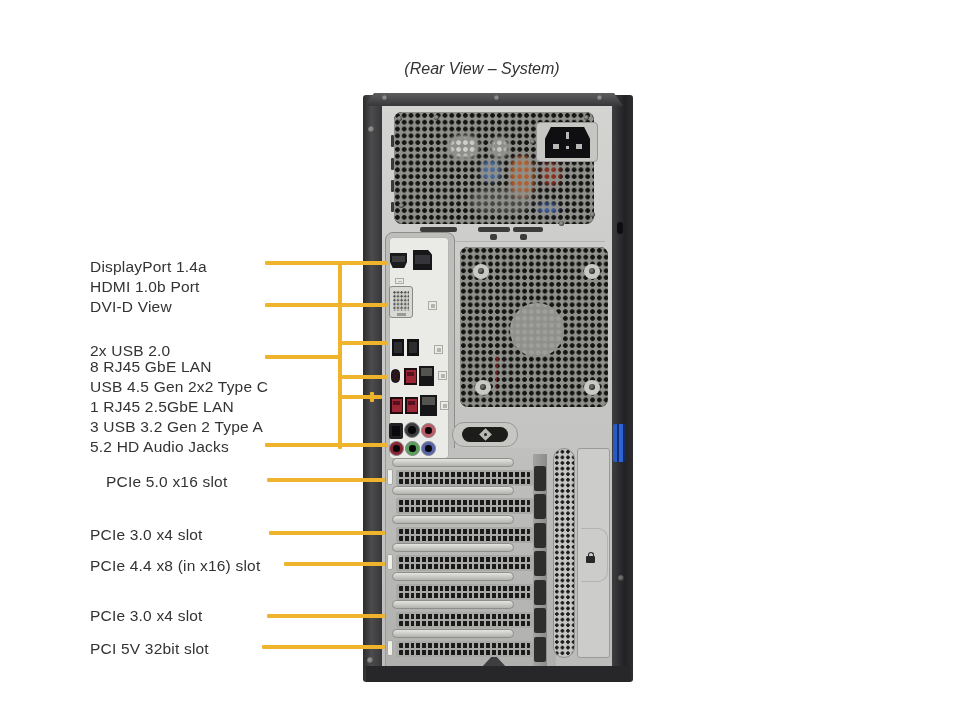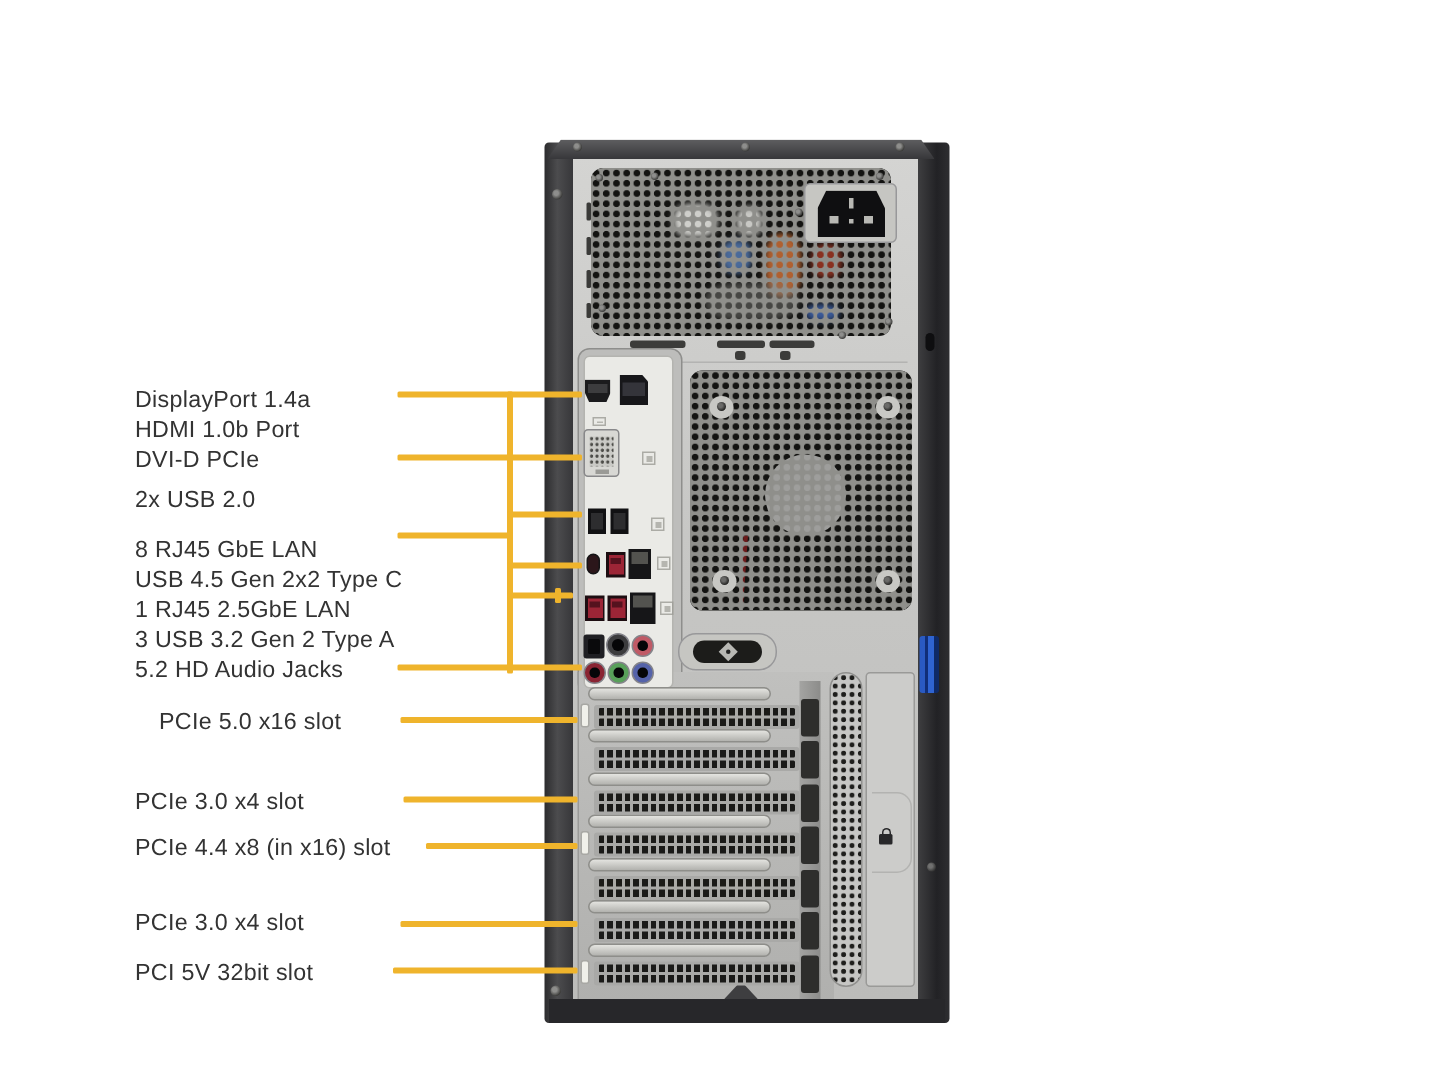--- a/index.html
+++ b/index.html
@@ -112,28 +112,29 @@
   .oval-vent .pin{position:absolute;left:31px;top:10px;width:3px;height:3px;background:#222;border-radius:50%;}
   .foot{position:absolute;left:118px;top:566px;width:26px;height:14px;background:#3e3e40;z-index:2;
            clip-path:polygon(50% 0,100% 100%,0 100%);}
   .seam{position:absolute;left:90px;top:153px;width:152px;height:1px;background:#a8a8a6;opacity:.7;z-index:2;}
 </style>
 </head>
 <body>
 
 <div class="stage">
 
+  <div class="title">(Rear View – System)</div>
 
   <div>
     <div class="lbl" style="left:90px;top:257px;">DisplayPort 1.4a</div>
     <div class="lbl" style="left:90px;top:277px;">HDMI 1.0b Port</div>
-    <div class="lbl" style="left:90px;top:297px;">DVI-D PCIe</div>
+    <div class="lbl" style="left:90px;top:297px;">DVI-D View</div>
   </div>
   <div>
-    <div class="lbl" style="left:90px;top:324px;">2x USB 2.0</div>
+    <div class="lbl" style="left:90px;top:341px;">2x USB 2.0</div>
     <div class="lbl" style="left:90px;top:357px;">8 RJ45 GbE LAN</div>
     <div class="lbl" style="left:90px;top:377px;">USB 4.5 Gen 2x2 Type C</div>
     <div class="lbl" style="left:90px;top:397px;">1 RJ45 2.5GbE LAN</div>
     <div class="lbl" style="left:90px;top:417px;">3 USB 3.2 Gen 2 Type A</div>
     <div class="lbl" style="left:90px;top:437px;">5.2 HD Audio Jacks</div>
   </div>
   <div>
     <div class="lbl" style="left:106px;top:472px;">PCIe 5.0 x16 slot</div>
     <div class="lbl" style="left:90px;top:525px;">PCIe 3.0 x4 slot</div>
     <div class="lbl" style="left:90px;top:556px;">PCIe 4.4 x8 (in x16) slot</div>

